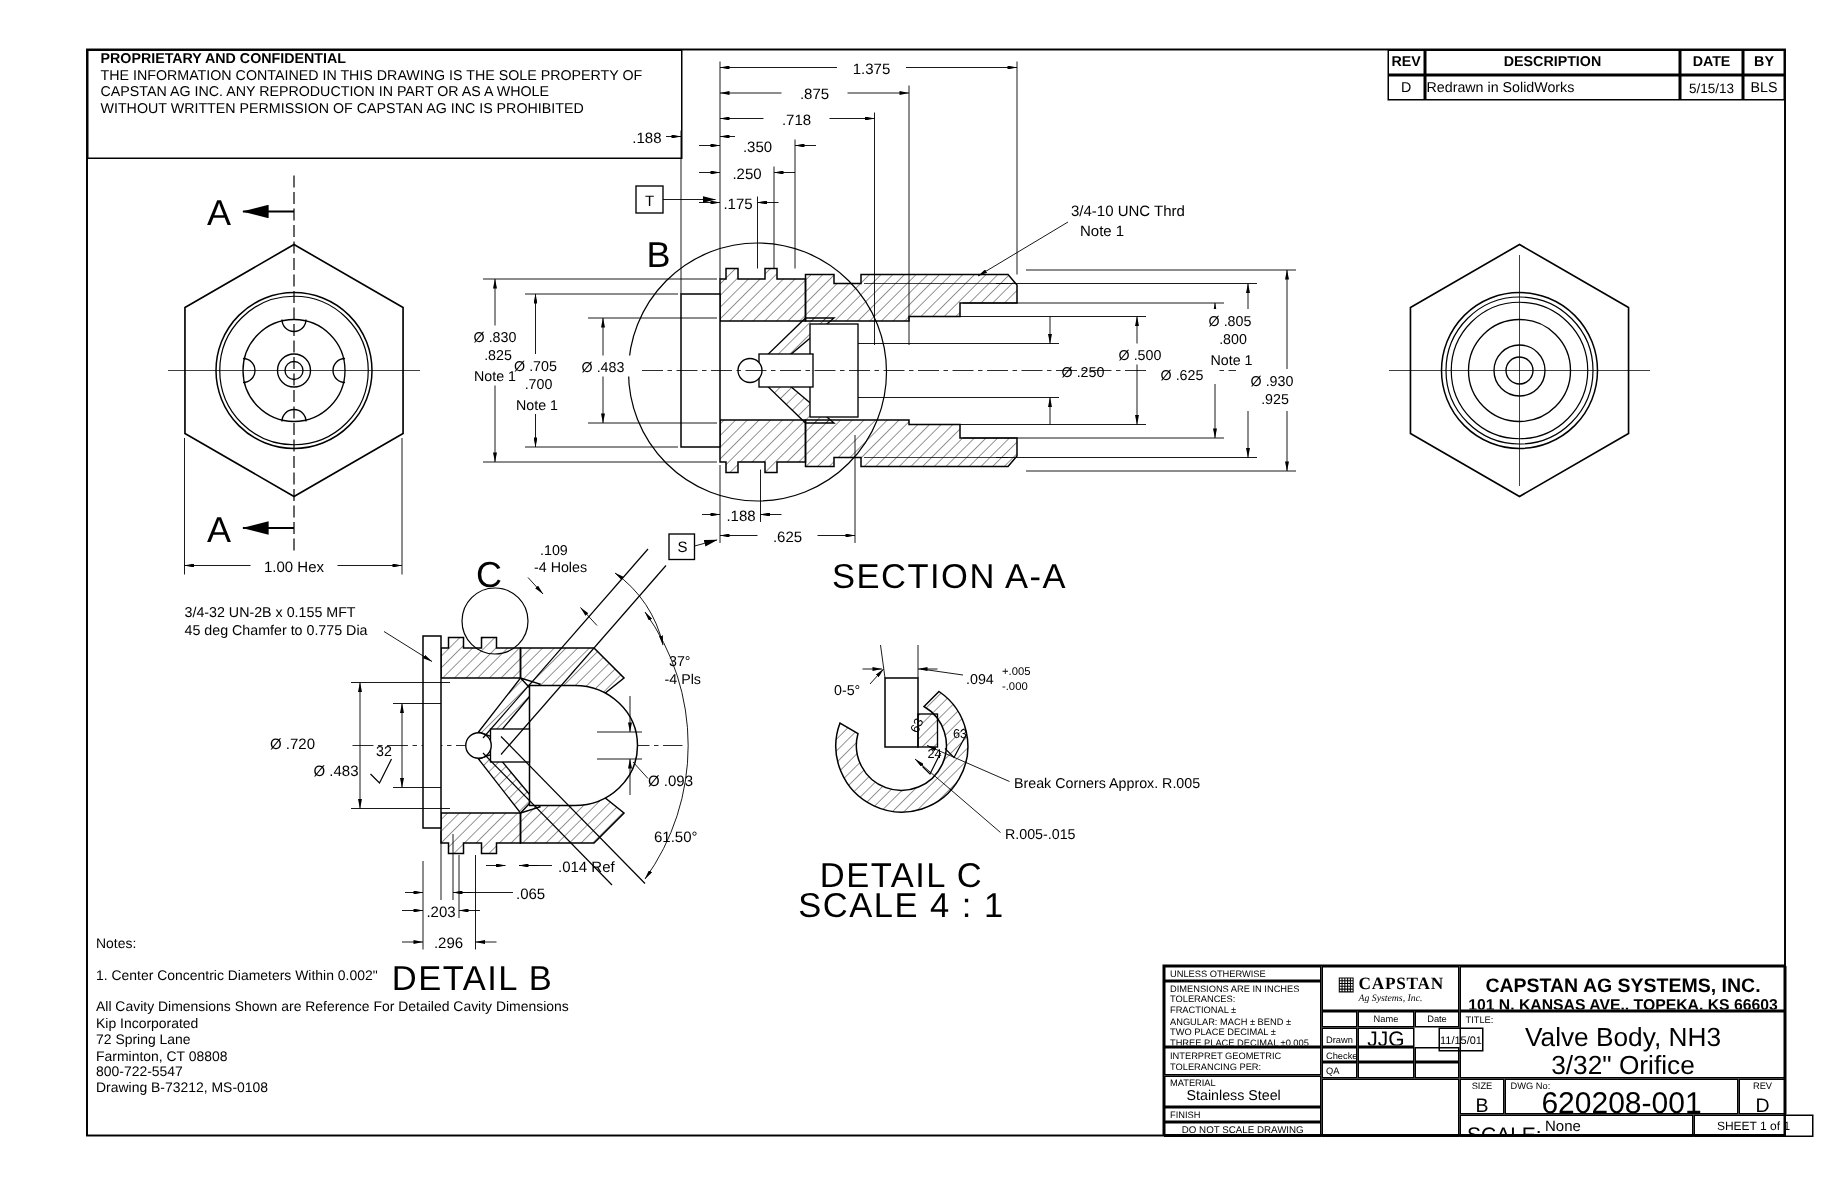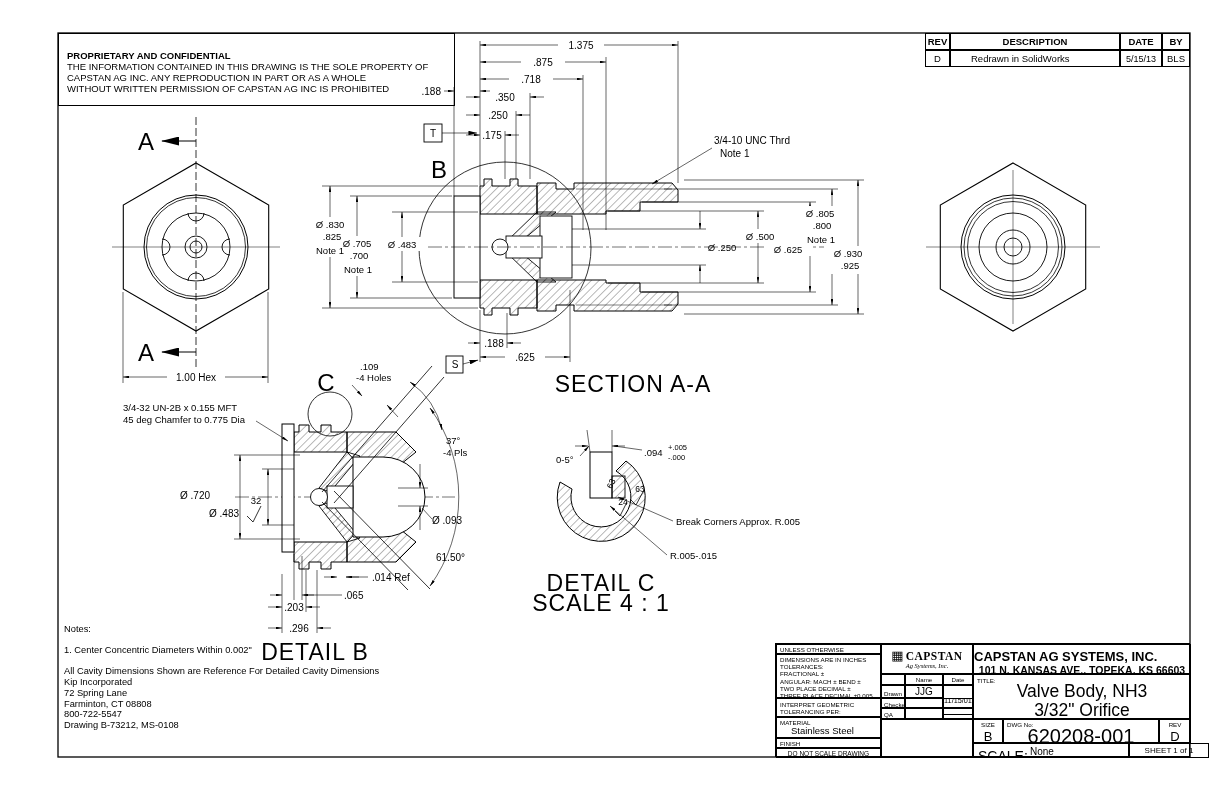--- a/index.html
+++ b/index.html
@@ -8,41 +8,41 @@
   .abs{position:absolute;box-sizing:border-box}
   svg{position:absolute;left:0;top:0}
   svg text{font-family:"Liberation Sans",sans-serif;fill:#000}
   .dim{font-size:10px}
   .dim9{font-size:9.5px}
   .dim8{font-size:8.5px}
   .tol{font-size:7.5px}
   .big{font-size:23px;letter-spacing:1px}
   .lblB{font-size:24px}
   
-  .prop{left:58px;top:33px;width:397px;height:73px;border:1.2px solid #000;padding:16px 8px;font-size:9.5px;line-height:11px}
+  .prop{left:58px;top:33px;width:397px;height:73px;border:1.2px solid #000;padding:0 8px;font-size:9.5px;line-height:11px}
   .prop .t{font-weight:bold}
   
   .rev{left:925px;top:33px;width:265px;height:34px;font-size:9.5px}
   .rev .c{position:absolute;border:1px solid #000;display:flex;align-items:center;justify-content:center;box-sizing:border-box}
   .rev .hd{font-weight:bold}
-  .rev .left{justify-content:flex-start;padding-left:20px}
+  .rev .left{justify-content:flex-start;padding-left:0}
   
   .notes{left:64px;top:624px;width:420px;font-size:9.3px;line-height:10.7px}
   .notes .h{margin-bottom:10px}
   .notes .n1{margin-bottom:11px}
   
   .tb{left:775px;top:643px;width:415px;height:114px;border:1.5px solid #000;font-size:9px}
   .tb .c{position:absolute;border:1px solid #000;box-sizing:border-box;overflow:hidden}
   .t6{font-size:6.2px;line-height:7.2px}
   .t65{font-size:6.5px}
   .ctr{display:flex;align-items:center;justify-content:center}
   .logoTxt{font-family:"Liberation Serif",serif;font-size:11.5px;letter-spacing:.5px;font-weight:bold}
   .logoSub{font-family:"Liberation Serif",serif;font-size:6.5px;font-style:italic}
   .logoIcon{font-size:13px;line-height:13px;margin-right:2px}
-  .company1{font-size:13px;font-weight:bold;margin-top:4px}
+  .company1{font-size:13px;font-weight:bold;text-align:center;margin-top:4px}
   .company2{font-size:10.5px;font-weight:bold;text-align:center;margin-top:0}
   .titleLine{font-size:17.5px;line-height:19px;text-align:center}
   .dwgNo{font-size:20px;text-align:center;margin-top:5px}
   .szVal{font-size:13px;text-align:center;margin-top:1px}
 </style>
 </head>
 <body>
 
 <svg width="1224" height="792" viewBox="0 0 1224 792">
   <defs>
@@ -384,22 +384,22 @@
     <div style="display:flex;align-items:center;justify-content:center;margin-top:4px">
       <span class="logoIcon">▦</span>
       <span class="logoTxt">CAPSTAN</span>
     </div>
     <div class="logoSub" style="text-align:center">Ag Systems, Inc.</div>
   </div>
   <div class="c ctr t6" style="left:129px;top:30px;width:38px;height:11px">Name</div>
   <div class="c ctr t6" style="left:167px;top:30px;width:30px;height:11px">Date</div>
   <div class="c t6" style="left:105px;top:30px;width:24px;height:11px"></div>
   <div class="c t6" style="left:105px;top:41px;width:24px;height:13px;padding-top:4px;padding-left:2px">Drawn</div>
-  <div class="c ctr" style="left:129px;top:41px;width:38px;height:13px;font-size:10px">JJG</div>
-  <div class="c ctr" style="left:167px;top:41px;width:30px;height:30px;font-size:7.3px">11/15/01</div>
+  <div class="c ctr" style="left:129px;top:41px;width:38px;height:13px;font-size:14px">JJG</div>
+  <div class="c ctr" style="left:183px;top:41px;width:30px;height:16px;font-size:7.3px">11/15/01</div>
   <div class="c t6" style="left:105px;top:54px;width:24px;height:10px;padding-left:2px;padding-top:2px">Checked</div>
   <div class="c" style="left:129px;top:54px;width:38px;height:10px"></div>
   <div class="c" style="left:167px;top:54px;width:30px;height:10px"></div>
   <div class="c t6" style="left:105px;top:64px;width:24px;height:11px;padding-left:2px;padding-top:2px">QA APP</div>
   <div class="c" style="left:129px;top:64px;width:38px;height:11px"></div>
   <div class="c" style="left:167px;top:64px;width:30px;height:11px"></div>
   <div class="c" style="left:105px;top:75px;width:92px;height:39px"></div>
 
   <div class="c" style="left:197px;top:0;width:218px;height:30px">
     <div class="company1">CAPSTAN AG SYSTEMS, INC.</div>

